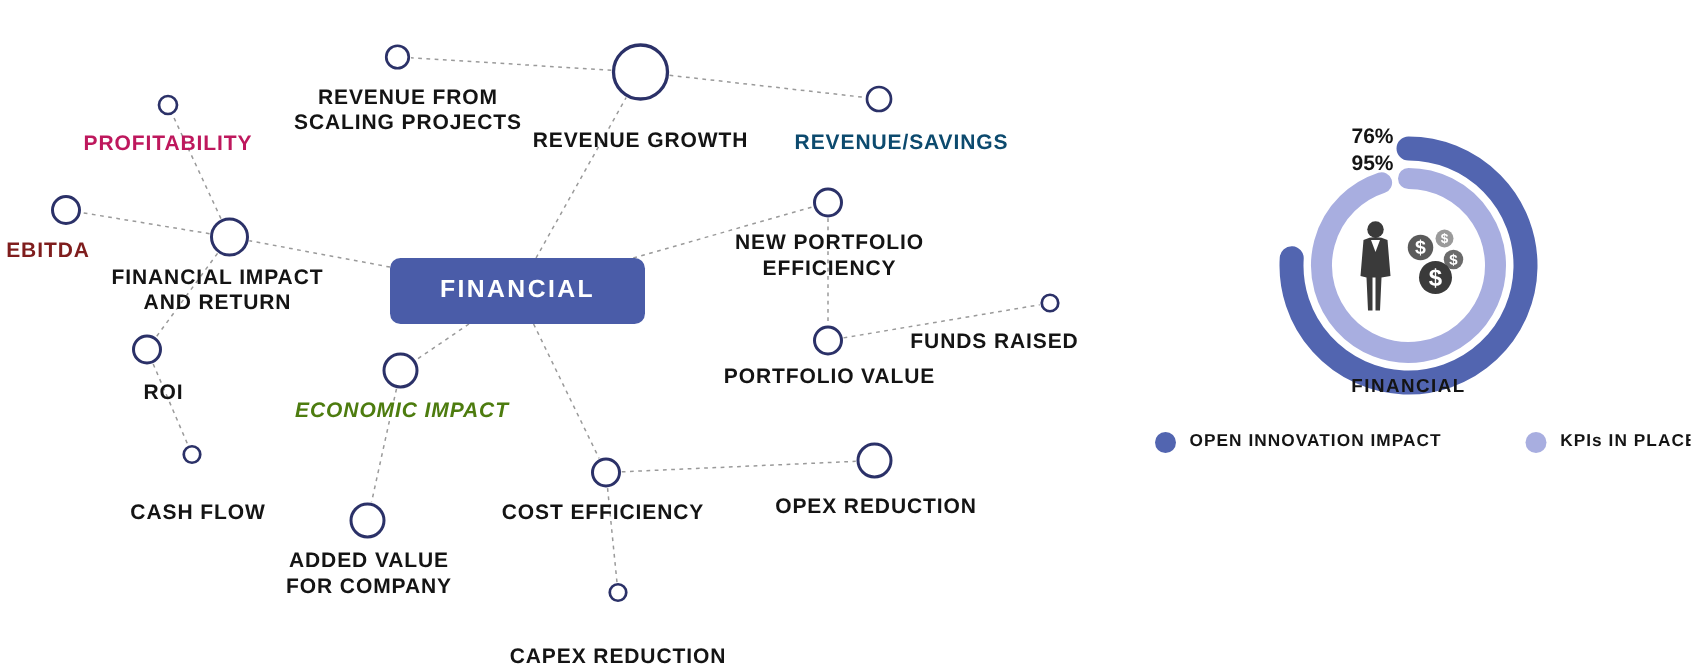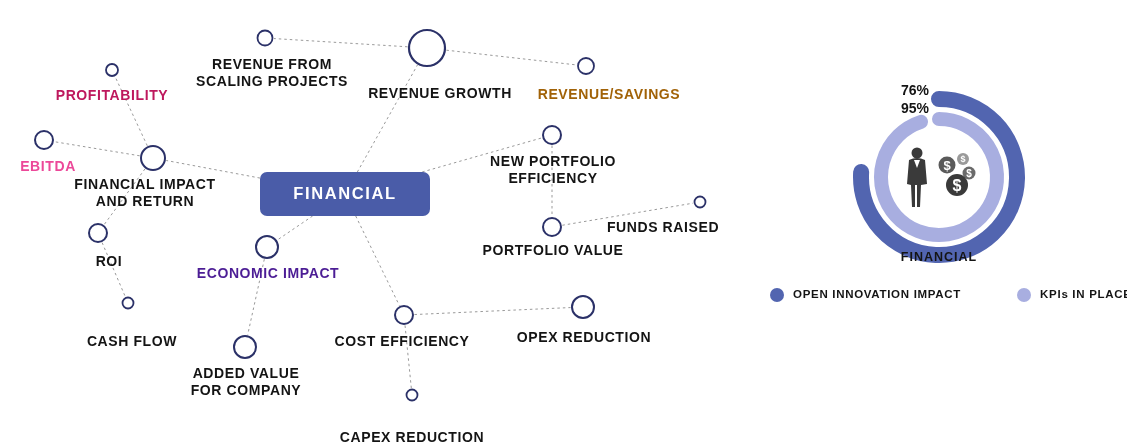--- a/index.html
+++ b/index.html
@@ -136,33 +136,33 @@
       </g>
   </svg>
 
   <div class="hub-box" id="hub-box" style="left: 260px; top: 172px; width: 170px; height: 44px; background: rgb(74, 92, 168);">
     <span class="hub-label">FINANCIAL</span>
   </div>
 
   <div id="node-labels">
       <div class="node-label" style="left: 272px; top: 56px; color: rgb(20, 20, 20);">REVENUE FROM
 SCALING PROJECTS</div>
-      <div class="node-label" style="left: 427px; top: 85px; color: rgb(20, 20, 20); margin-left: 13px;">REVENUE GROWTH</div>
-      <div class="node-label" style="left: 586px; top: 86px; color: #a16207; padding-left: 46px;">REVENUE/SAVINGS</div>
+      <div class="node-label" style="left: 427px; top: 85px; color: rgb(20, 20, 20);">REVENUE GROWTH</div>
+      <div class="node-label" style="left: 601px; top: 86px; color: #0c4a6e;">REVENUE/SAVINGS</div>
       <div class="node-label" style="left: 112px; top: 87px; color: #be185d;">PROFITABILITY</div>
-      <div class="node-label" style="left: 48px; top: 158px; color: #ec4899;">EBITDA</div>
+      <div class="node-label" style="left: 32px; top: 158px; color: #7f1d1d;">EBITDA</div>
       <div class="node-label" style="left: 145px; top: 176px; color: rgb(20, 20, 20);">FINANCIAL IMPACT
 AND RETURN</div>
       <div class="node-label" style="left: 553px; top: 153px; color: rgb(20, 20, 20);">NEW PORTFOLIO
 EFFICIENCY</div>
       <div class="node-label" style="left: 553px; top: 242px; color: rgb(20, 20, 20);">PORTFOLIO VALUE</div>
       <div class="node-label" style="left: 663px; top: 219px; color: rgb(20, 20, 20);">FUNDS RAISED</div>
       <div class="node-label" style="left: 97px; top: 253px; color: rgb(20, 20, 20); padding-left: 24px;">ROI</div>
       <div class="node-label" style="left: 132px; top: 317px; color: rgb(20, 20, 20); margin-top: 16px;">CASH FLOW</div>
-      <div class="node-label" style="left: 268px; top: 265px; color: #4c1d95;">ECONOMIC IMPACT</div>
+      <div class="node-label" style="left: 268px; top: 265px; color: #4d7c0f; font-style: italic;">ECONOMIC IMPACT</div>
       <div class="node-label" style="left: 246px; top: 365px; color: rgb(20, 20, 20);">ADDED VALUE
 FOR COMPANY</div>
       <div class="node-label" style="left: 402px; top: 333px; color: rgb(20, 20, 20);">COST EFFICIENCY</div>
       <div class="node-label" style="left: 412px; top: 409px; color: rgb(20, 20, 20); margin-top: 20px;">CAPEX REDUCTION</div>
       <div class="node-label" style="left: 584px; top: 329px; color: rgb(20, 20, 20);">OPEX REDUCTION</div>
     </div>
 
   <svg class="layer" id="donut-layer" viewBox="0 0 1127 444" preserveAspectRatio="none">
     <g id="donut-arcs">
         <path d="M 939 99 A 78 78 0 1 1 861.1539151825948 172.10233947671358" fill="none" stroke="#5265b0" stroke-width="16" stroke-linecap="round"></path>

